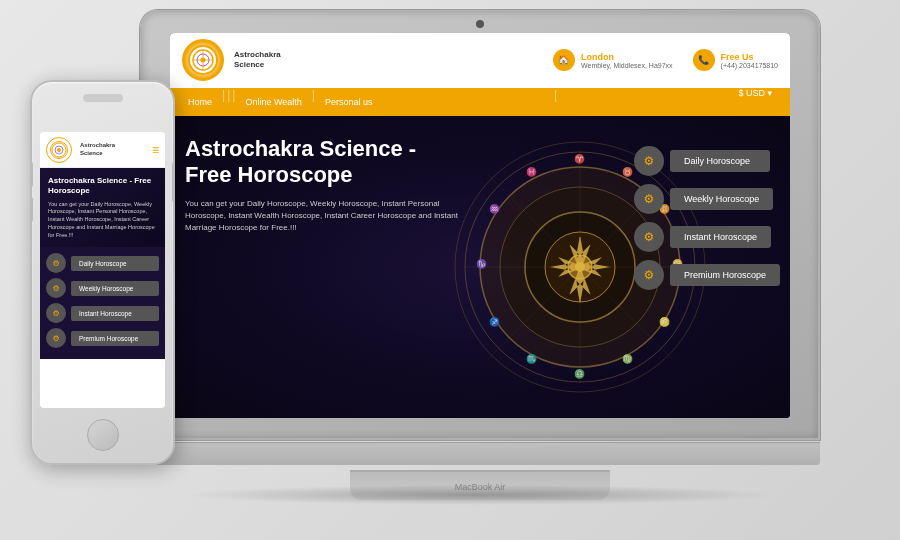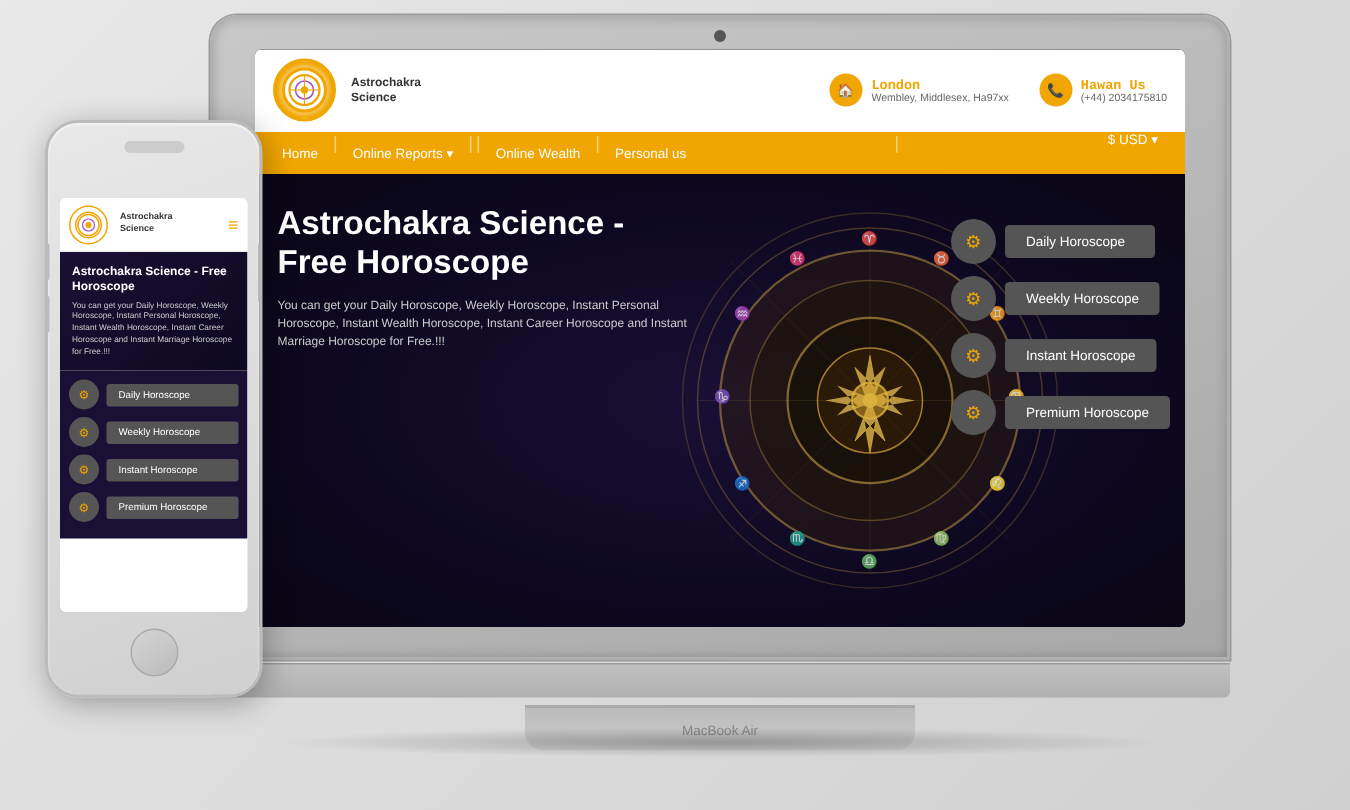--- a/index.html
+++ b/index.html
@@ -152,21 +152,20 @@
       display: flex;
       align-items: center;
       justify-content: center;
       color: white;
       font-size: 9px;
     }
     .contact-main {
       color: #f0a500;
       font-weight: bold;
       font-size: 9px;
-      font-family: Liberation Mono, monospace;
     }
     .contact-sub {
       font-size: 7px;
       color: #666;
     }
 
     .site-nav {
       background: #f0a500;
       height: 28px;
       display: flex;
@@ -461,31 +460,30 @@
           <div class="contact-item">
             <div class="contact-icon">🏠</div>
             <div>
               <div class="contact-main">London</div>
               <div class="contact-sub">Wembley, Middlesex, Ha97xx</div>
             </div>
           </div>
           <div class="contact-item">
             <div class="contact-icon">📞</div>
             <div>
-              <div class="contact-main">Hawan Us</div>
+              <div class="contact-main">Free Us</div>
               <div class="contact-sub">(+44) 2034175810</div>
             </div>
           </div>
         </div>
       </div>
 
       <div class="site-nav">
         <div class="nav-item">Home</div>
         <div class="nav-divider">|</div>
-        <div class="nav-item">Online Reports ▾</div>
         <div class="nav-divider">|</div>
         <div class="nav-divider">|</div>
         <div class="nav-item">Online Wealth</div>
         <div class="nav-divider">|</div>
         <div class="nav-item">Personal us</div>
         <div class="nav-divider" style="margin-left:auto;">|</div>
         <div class="nav-currency">$ USD ▾</div>
       </div>
 
       <div class="site-hero">

